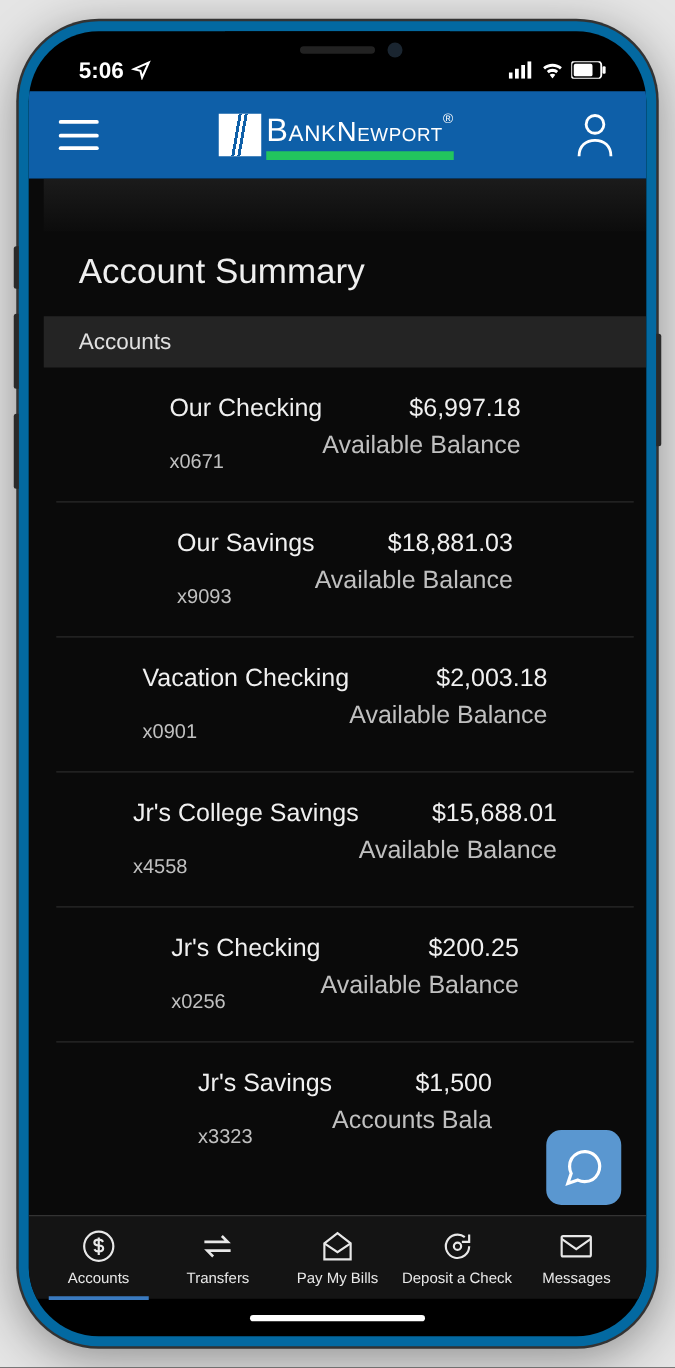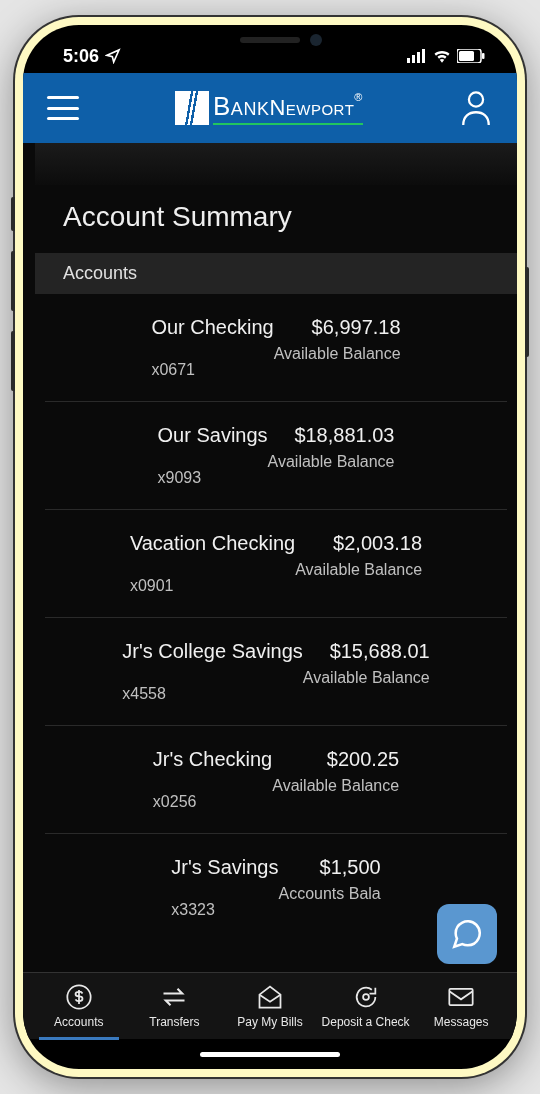--- a/index.html
+++ b/index.html
@@ -8,21 +8,21 @@
   height: 1094px;
   background: #e5e5e5;
   font-family: -apple-system, BlinkMacSystemFont, "Segoe UI", Helvetica, Arial, sans-serif;
   display: flex;
   align-items: center;
   justify-content: center;
 }
 .phone-frame {
   width: 510px;
   height: 1060px;
-  background: #fef9c3;
+  background: #0369a1;
   border-radius: 64px;
   padding: 8px;
   box-shadow: 0 0 0 2px #333, 0 8px 40px rgba(0,0,0,0.4);
   position: relative;
 }
 .phone-inner {
   width: 100%;
   height: 100%;
   background: #000;
   border-radius: 56px;
@@ -111,21 +111,21 @@
   content: "";
   position: absolute;
   inset: 0;
   background: linear-gradient(100deg, transparent 40%, #0e5fa8 40%, #0e5fa8 46%, transparent 46%, transparent 52%, #0e5fa8 52%, #0e5fa8 58%, transparent 58%);
 }
 .logo-text {
   font-weight: 500;
   font-size: 22px;
   letter-spacing: 0.5px;
   font-variant: small-caps;
-  border-bottom: 2px solid #22c55e;
+  border-bottom: 7px solid #22c55e;
   padding-bottom: 1px;
 }
 .profile-icon svg { display: block; }
 .content {
   flex: 1;
   background: #0a0a0a;
   overflow-y: hidden;
   color: #efefef;
   position: relative;
   padding-left: 12px;
@@ -159,21 +159,21 @@
   font-size: 16px;
   color: #c0c0c0;
   margin-top: 22px;
 }
 .account-balance {
   font-size: 20px;
   text-align: right;
   color: #f0f0f0;
 }
 .balance-label {
-  font-size: 16px;
+  font-size: 20px;
   color: #c0c0c0;
   text-align: right;
   margin-top: 6px;
 }
 .divider {
   height: 1px;
   background: #2a2a2a;
   margin: 0 10px;
 }
 .chat-fab {

